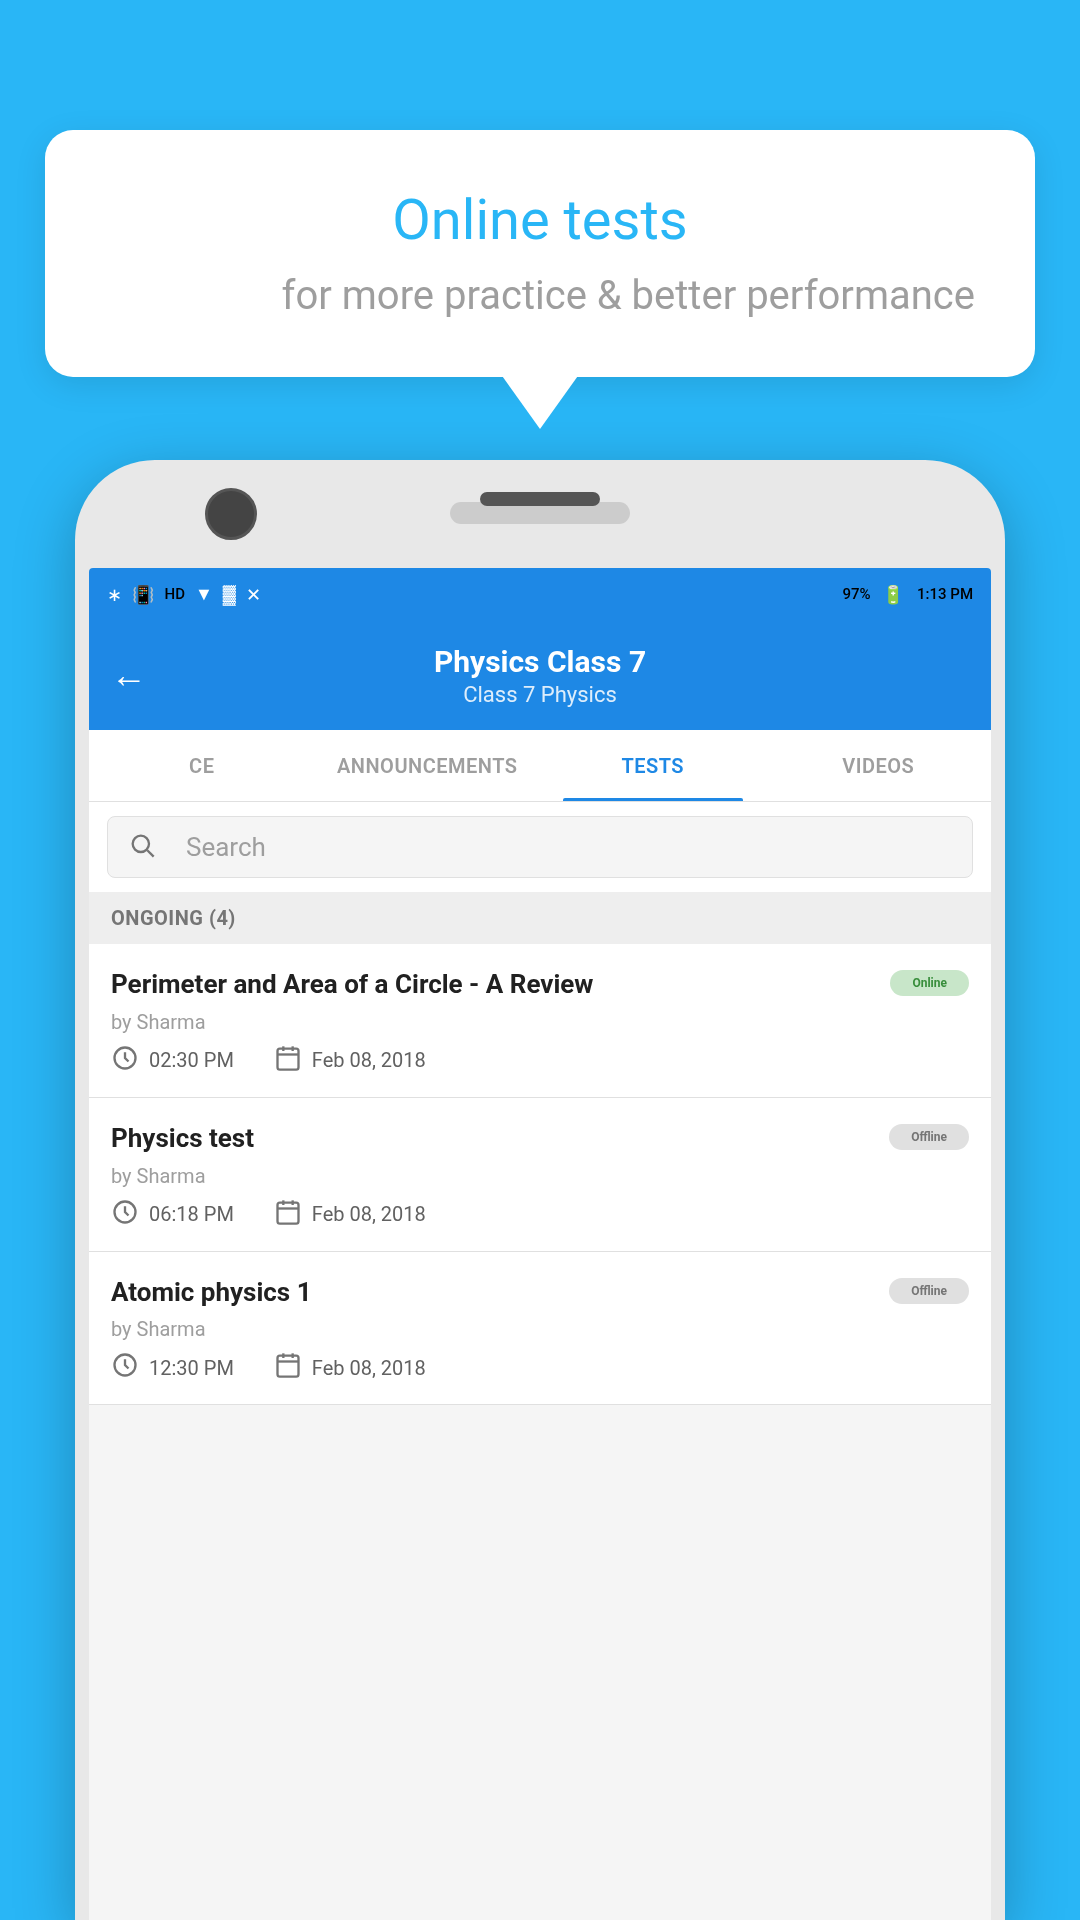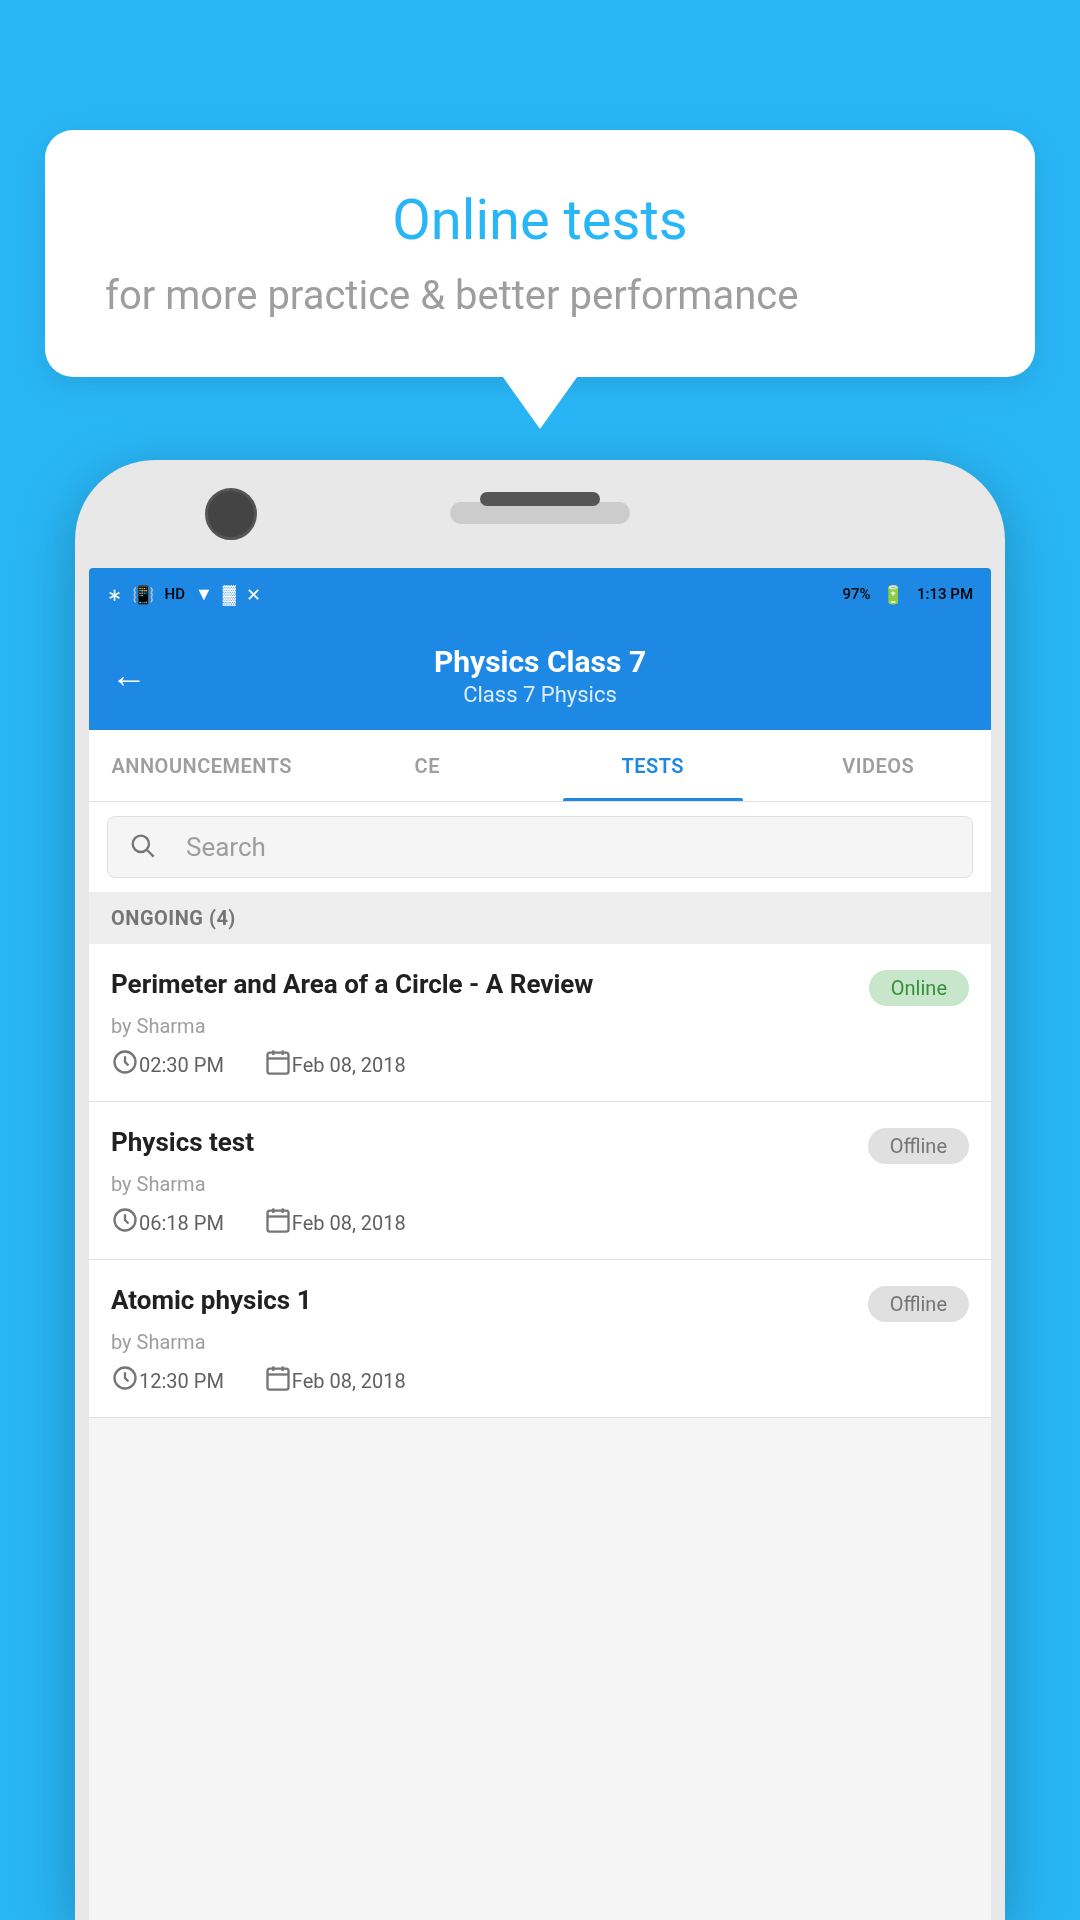--- a/index.html
+++ b/index.html
@@ -38,21 +38,21 @@
       font-size: 56px;
       font-weight: 400;
       color: #29b6f6;
       text-align: center;
       line-height: 1.1;
       margin-bottom: 18px;
     }
     .tooltip-subtitle {
       font-size: 40px;
       color: #9e9e9e;
-      text-align: left;
+      text-align: right;
       font-weight: 400;
       line-height: 1.3;
     }
 
     
     .phone-frame {
       position: absolute;
       top: 460px;
       left: 75px;
       right: 75px;
@@ -249,22 +249,22 @@
       font-size: 26px;
       font-weight: 700;
       color: #212121;
       flex: 1;
       padding-right: 16px;
       line-height: 1.3;
     }
     .badge {
       border-radius: 30px;
       padding: 6px 22px;
-      font-size: 20px;
-      font-weight: 400;
+      font-size: 12px;
+      font-weight: 700;
       white-space: nowrap;
       margin-top: 2px;
     }
     .badge-online {
       background: #c8e6c9;
       color: #388e3c;
     }
     .badge-offline {
       background: #e0e0e0;
       color: #757575;
@@ -275,20 +275,21 @@
       margin-bottom: 10px;
     }
     .test-item-meta {
       display: flex;
       align-items: center;
       gap: 40px;
     }
     .meta-item {
       display: flex;
       align-items: center;
+      gap: 10px;
       font-size: 20px;
       color: #616161;
     }
 
     
     .svg-icon {
       width: 28px;
       height: 28px;
       fill: none;
       stroke: #757575;
@@ -326,22 +327,22 @@
       <span class="status-text">1:13 PM</span>
     </div>
 
     <div class="app-bar">
       <span class="app-bar-back">←</span>
       <div class="app-bar-title">Physics Class 7</div>
       <div class="app-bar-subtitle">Class 7   Physics</div>
     </div>
 
     <div class="tabs">
+      <div class="tab">CE</div>
       <div class="tab">ANNOUNCEMENTS</div>
-      <div class="tab">CE</div>
       <div class="tab active">TESTS</div>
       <div class="tab">VIDEOS</div>
     </div>
 
     <div class="search-bar-container">
       <div class="search-bar">
         <span>
           <svg class="svg-icon" viewBox="0 0 24 24" stroke="#9e9e9e" stroke-width="2.5" fill="none">
             <circle cx="11" cy="11" r="7"></circle>
             <line x1="16.5" y1="16.5" x2="22" y2="22"></line>

